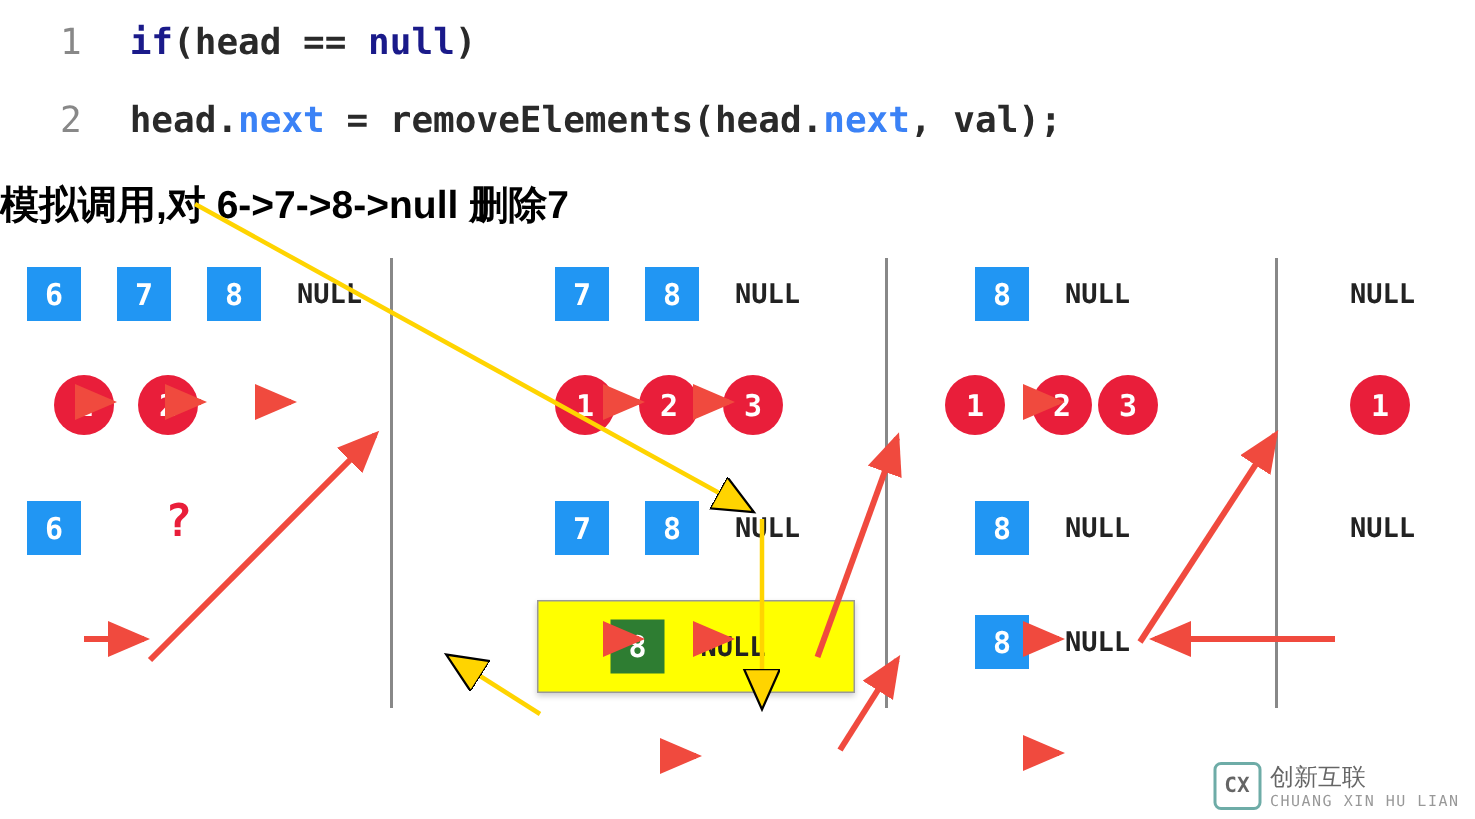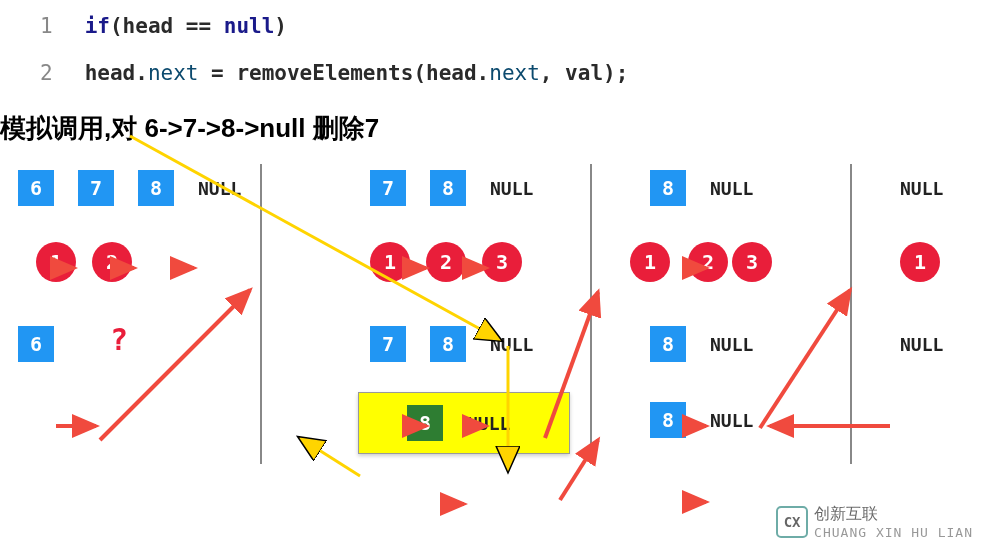--- a/index.html
+++ b/index.html
@@ -1,38 +1,38 @@
 <!DOCTYPE html>
 <html><head>
 <meta charset="utf-8">
 <style>
 html,body{margin:0;padding:0;width:983px;height:546px;font-family:"Consolas","Monaco","Menlo",monospace;background:#fff;color:#000;overflow:hidden}
-.code{padding:12px 40px 8px 40px;font-size:21px;line-height:1.4;font-weight:bold}
+.code{padding:12px 40px 8px 40px;font-size:24px;line-height:1.4;font-weight:bold}
 .ln{display:inline-block;width:32px;color:#888;font-weight:normal}
 .kw{color:#1a1a8a;font-weight:bold}
-.kw2{color:#0c4a6e;font-weight:normal}
+.kw2{color:#3b82f6;font-weight:bold}
 .ident{color:#2a2a2a}
 .cursor{position:absolute;left:110px;top:146px;width:14px;height:14px;border:2px solid #fff;border-left-color:transparent;border-top-color:transparent;transform:rotate(-45deg)}
 .title{font-family:"Microsoft YaHei","SimHei",sans-serif;font-size:26px;font-weight:bold;margin:14px 0 18px 0}
 .diagram{position:relative;height:300px}
 .panel{position:absolute;top:0;bottom:0;border-right:2px solid #888}
 .p0{left:0;width:260px}
 .p1{left:260px;width:330px}
 .p2{left:590px;width:260px}
 .p3{left:850px;width:133px;border-right:none}
 .node{position:absolute;width:36px;height:36px;background:#2196f3;color:#fff;display:flex;align-items:center;justify-content:center;font-size:20px;font-weight:bold}
 .green{background:#2e7d32}
 .circ{position:absolute;width:40px;height:40px;border-radius:20px;background:#e91e3a;color:#fff;display:flex;align-items:center;justify-content:center;font-size:20px;font-weight:bold}
 .nulltxt{position:absolute;font-size:18px;font-weight:bold;color:#222}
 .qmark{position:absolute;color:#e91e3a;font-size:30px;font-weight:bold}
 .resultbox{position:absolute;background:#ffff00;border:1px solid #999;box-shadow:0 2px 4px rgba(0,0,0,.2)}
 .logo{position:absolute;right:10px;bottom:6px;display:flex;align-items:center;gap:6px;opacity:.6}
 .logo .cx{width:28px;height:28px;border:2px solid #0f766e;border-radius:5px;display:flex;align-items:center;justify-content:center;font-size:14px;font-weight:bold}
 .logo .txt{font-family:"Microsoft YaHei";font-size:16px}
-.logo .sub{font-size:13px;letter-spacing:1px;color:#555}
+.logo .sub{font-size:10px;letter-spacing:1px;color:#555}
 svg.arrows{position:absolute;left:0;top:0;width:983px;height:546px;pointer-events:none}
 </style>
 </head>
 <body>
 
 <div class="code">
   <div><span class="ln">1</span>
     <span class="kw">if</span><span class="ident">(head == </span><span class="kw">null</span><span class="ident">)</span>
   </div>
   <div style="height:18px"></div>

